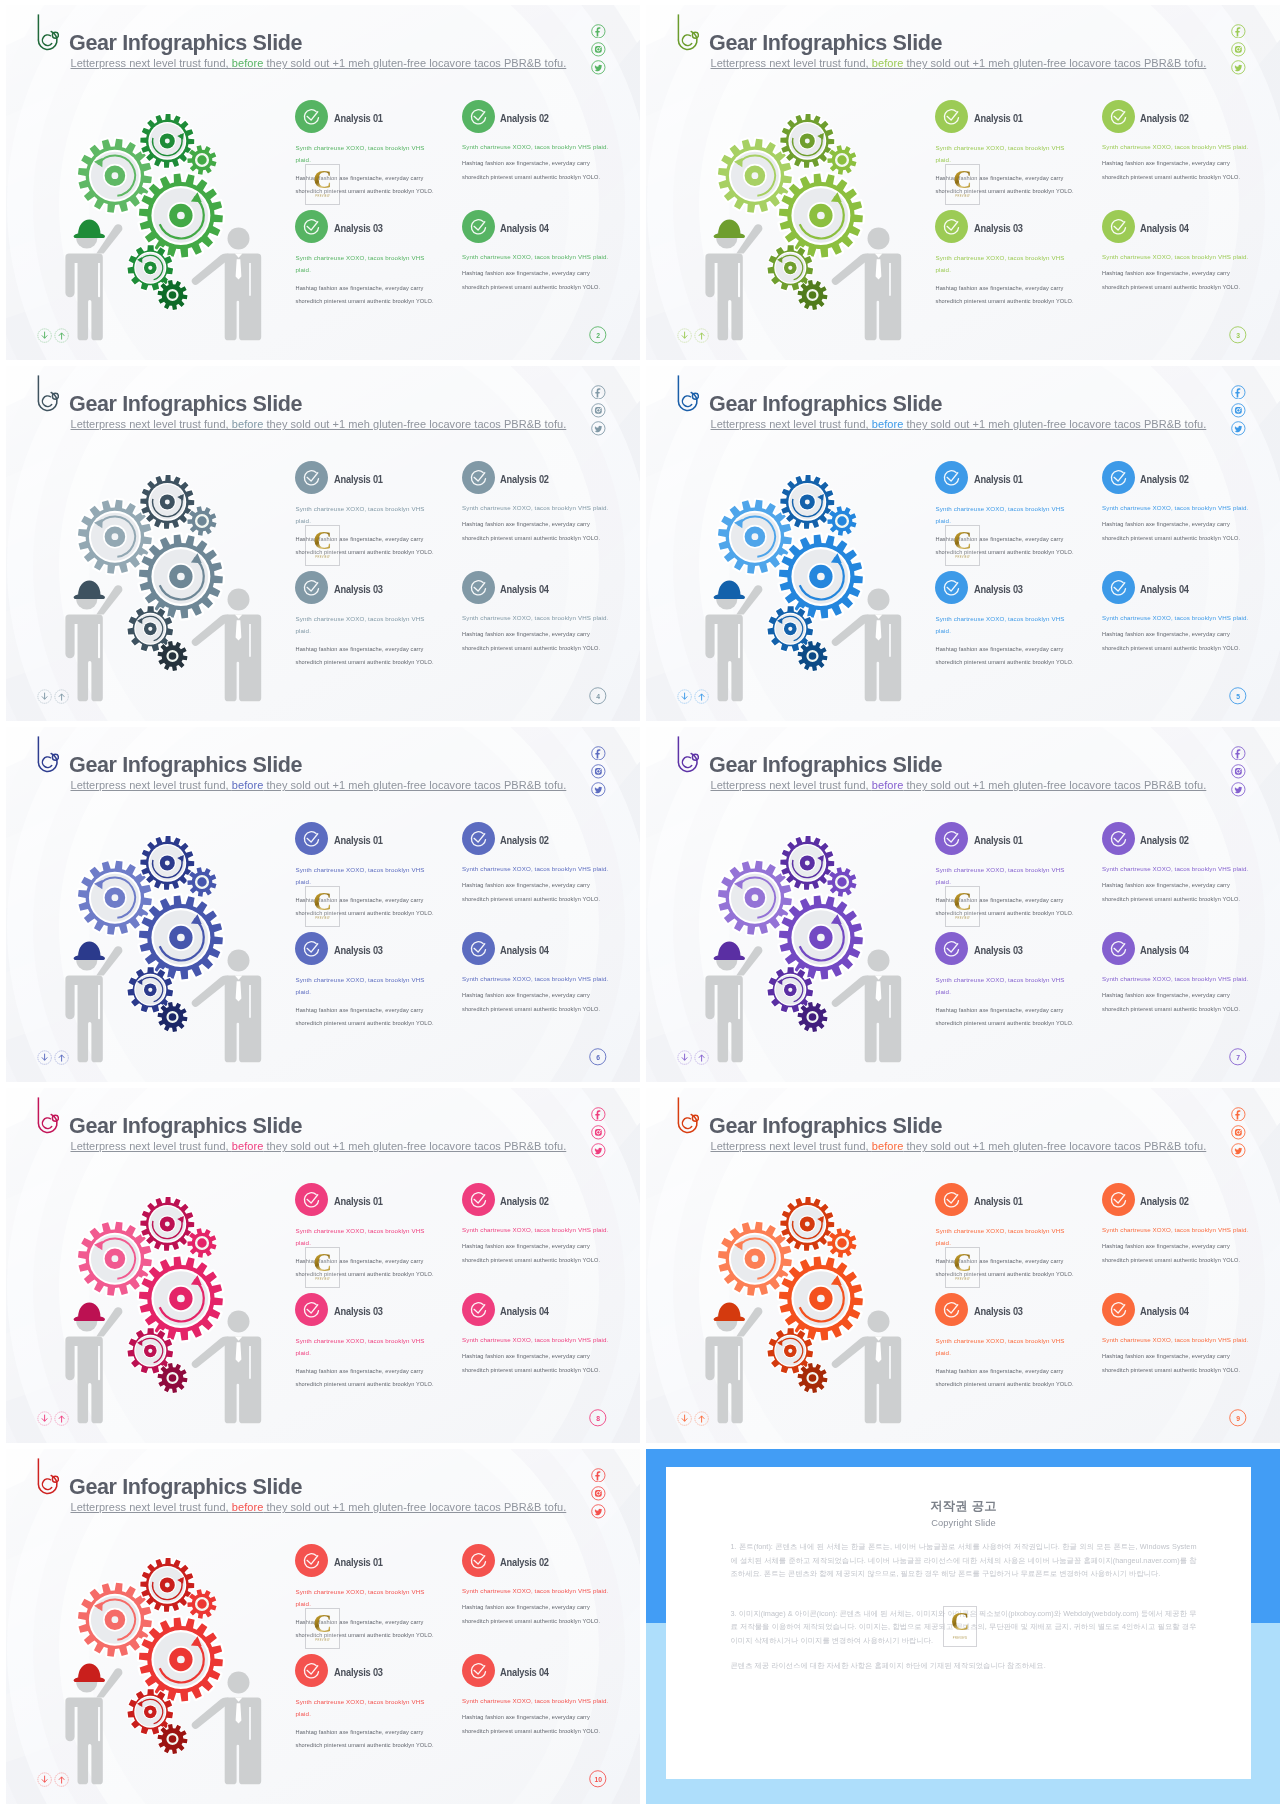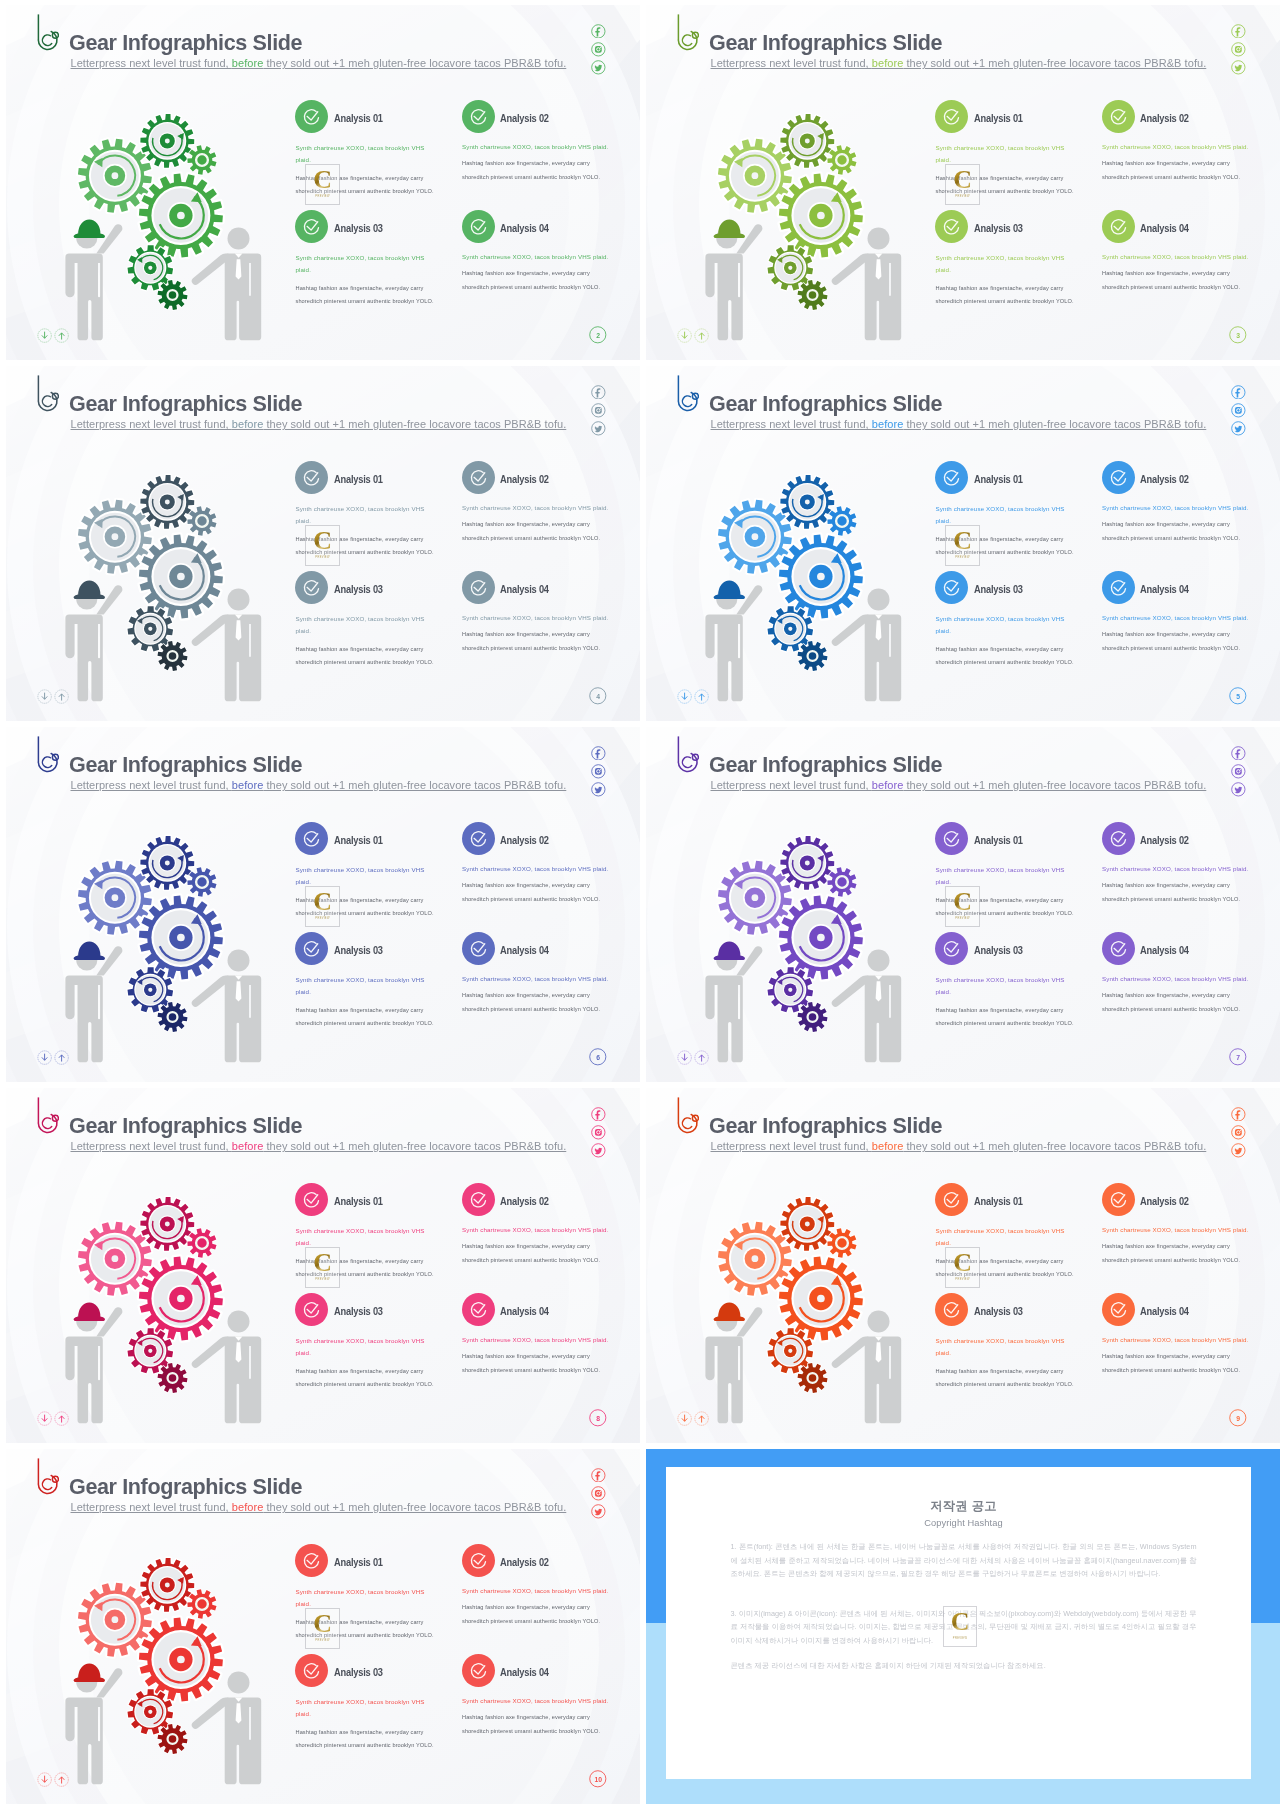--- a/index.html
+++ b/index.html
@@ -1681,21 +1681,21 @@
           <circle cx="17" cy="17" r="15.6" fill="none" stroke="#f4524e" stroke-width="1.7"></circle>
         </svg>
         <span class="pnum" style="color:#f4524e">10</span>
       </div>
     </div>
     <div class="slide cslide" style="left: 646px; top: 1449px;">
       <div class="cband" style="top: 173.5px; height: 181.5px;"></div>
       <div class="cpaper" style="left: 20.2px; top: 18.2px; width: 585px; height: 312px;"></div>
       <div style="position: absolute; left: 84.5px; top: 51.3px; width: 466px;">
         <div class="ctitle">저작권 공고</div>
-        <div class="csub">Copyright Hashtag</div>
+        <div class="csub">Copyright Slide</div>
         <div class="cpar" style="margin-top: 12.4px;">1. 폰트(font): 콘텐츠 내에 된 서체는 한글 폰트는, 네이버 나눔글꼴로 서체를 사용하여 저작권입니다. 한글 외의 모든 폰트는, Windows System에 설치된 서체를 준하고 제작되었습니다. 네이버 나눔글꼴 라이선스에 대한 서체의 사용은 네이버 나눔글꼴 홈페이지(hangeul.naver.com)를 참조하세요. 폰트는 콘텐츠와 함께 제공되지 않으므로, 필요한 경우 해당 폰트를 구입하거나 무료폰트로 변경하여 사용하시기 바랍니다.</div>
         <div class="cpar" style="margin-top: 27px;">3. 이미지(image) &amp; 아이콘(icon): 콘텐츠 내에 된 서체는, 이미지와 아이콘은 픽소보이(pixoboy.com)와 Webdoly(webdoly.com) 등에서 제공한 무료 저작물을 이용하여 제작되었습니다. 이미지는, 합법으로 제공되고 콘텐츠의, 무단판매 및 재배포 금지, 귀하의 별도로 4인하시고 필요할 경우 이미지 삭제하시거나 이미지를 변경하여 사용하시기 바랍니다.</div>
         <div class="cpar" style="margin-top: 12.4px;">콘텐츠 제공 라이선스에 대한 자세한 사항은 홈페이지 하단에 기재된 제작되었습니다 참조하세요.</div>
       </div>
       <div class="wm" style="left: 296.8px; top: 157.3px;">
         <b>C</b>
         <i>PREVIEW</i>
       </div>
     </div>
   </div>

